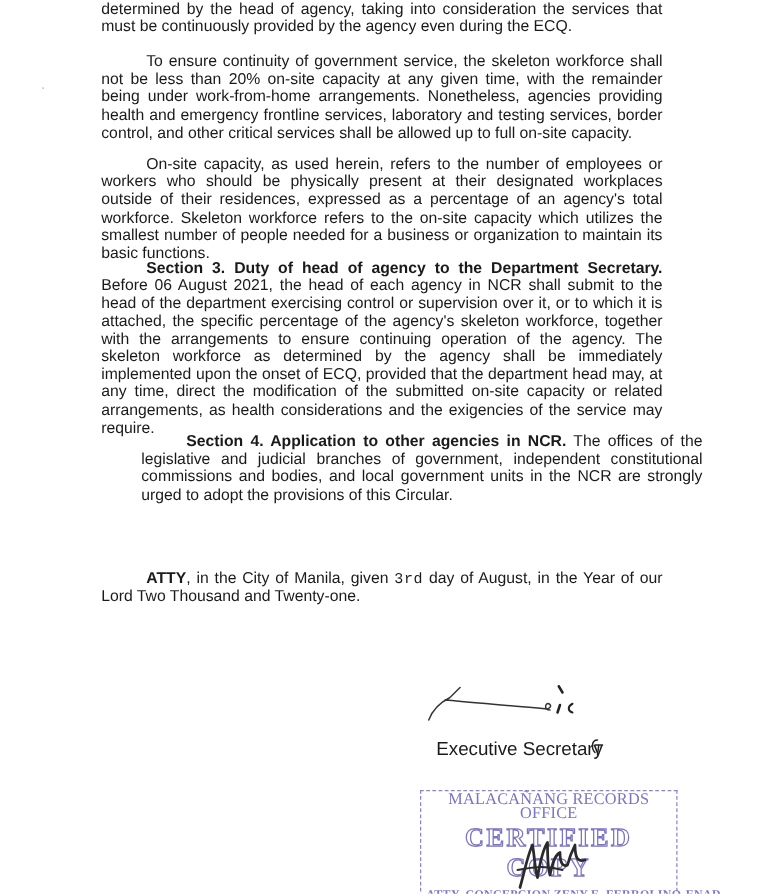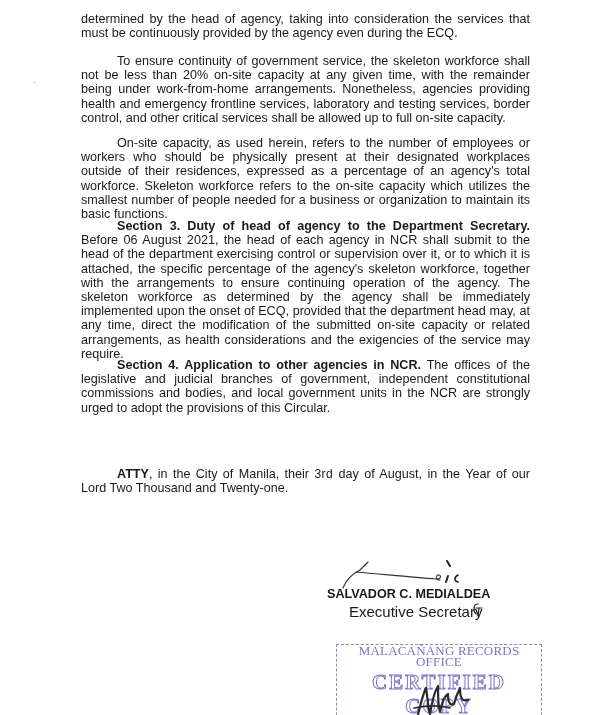--- a/index.html
+++ b/index.html
@@ -1,28 +1,28 @@
 <!DOCTYPE html>
 <html><head>
 <meta charset="utf-8">
 <style>
   html, body { margin: 0; padding: 0; background: #ffffff; }
   body {
     width: 611px; height: 715px; overflow: hidden; position: relative;
     font-family: "Liberation Sans", sans-serif; color: #1a1a1a;
   }
-  .page { position: absolute; left: 0; top: 12px; width: 611px; height: 505px; }
+  .page { position: absolute; left: 0; top: 0; width: 611px; height: 505px; }
   .para {
     position: absolute; left: 81px; width: 449px;
     font-size: 12.6px; line-height: 14.2px; text-align: justify;
     margin: 0;
   }
   .para .indent { display: inline-block; width: 36px; }
   .para b { font-weight: bold; }
-  .mono { font-family: Liberation Sans, sans-serif; font-size: 12px; letter-spacing: 0.5px; }
+  .mono { font-family: Liberation Mono, monospace; font-size: 12px; letter-spacing: 0.5px; }
   .authority {
     position: absolute; left: 328px; top: 504px; font-size: 12.6px;
   }
   .sig-svg { position: absolute; left: 340px; top: 548px; }
   .sig-name {
     position: absolute; left: 327px; top: 575px; font-size: 12.6px; font-weight: bold;
   }
   .sig-title {
     position: absolute; left: 349px; top: 591px; font-size: 15px;
   }
@@ -62,38 +62,37 @@
   </p>
 
   <p class="para" style="top:124px;">
     <span class="indent"></span><span>On-site capacity, as used herein, refers to the number of employees or workers who should be physically present at their designated workplaces outside of their residences, expressed as a percentage of an agency's total workforce. Skeleton workforce refers to the on-site capacity which utilizes the smallest number of people needed for a business or organization to maintain its basic functions.</span>
   </p>
 
   <p class="para" style="top:207px;">
     <span class="indent"></span><b>Section 3. Duty of head of agency to the Department Secretary.</b><span> Before 06 August 2021, the head of each agency in NCR shall submit to the head of the department exercising control or supervision over it, or to which it is attached, the specific percentage of the agency's skeleton workforce, together with the arrangements to ensure continuing operation of the agency. The skeleton workforce as determined by the agency shall be immediately implemented upon the onset of ECQ, provided that the department head may, at any time, direct the modification of the submitted on-site capacity or related arrangements, as health considerations and the exigencies of the service may require.</span>
   </p>
 
-  <p class="para" style="top:346px;">
+  <p class="para" style="top:346px;margin-left:32px;">
     <span class="indent"></span><b>Section 4. Application to other agencies in NCR.</b><span> The offices of the legislative and judicial branches of government, independent constitutional commissions and bodies, and local government units in the NCR are strongly urged to adopt the provisions of this Circular.</span>
   </p>
 
 
   <p class="para" style="top:455px;">
-    <span class="indent"></span><b>ATTY</b><span>, in the City of Manila, their </span><span class="mono">3rd</span><span> day of August, in the Year of our Lord Two Thousand and Twenty-one.</span>
+    <span class="indent"></span><b>ATTY</b><span>, in the City of Manila, given </span><span class="mono">3rd</span><span> day of August, in the Year of our Lord Two Thousand and Twenty-one.</span>
   </p>
 
 
   <svg class="sig-svg" width="130" height="30" viewBox="0 0 130 30">
     <path d="M3 28 C6 20 12 14 20 10 L28 2 M16 12 C40 14 70 17 96 19 C100 20 102 16 99 15 C96 14 95 20 100 20" fill="none" stroke="#333" stroke-width="1.2" stroke-linecap="round"></path>
     <path d="M107 1 L110 6" stroke="#222" stroke-width="2" stroke-linecap="round"></path>
     <path d="M108 16 L106 22" stroke="#222" stroke-width="2" stroke-linecap="round"></path>
     <path d="M118 15 C114 17 114 21 118 22" fill="none" stroke="#222" stroke-width="1.6" stroke-linecap="round"></path>
   </svg>
 
-  <div class="sig-name">SALVADOR C. MEDIALDEA</div>
   <div class="sig-title">Executive Secretary</div>
 
   <svg class="initial" width="14" height="16" viewBox="0 0 14 16">
     <path d="M8 2 C3 2 3 9 6 12 M6 6 L12 6 M9 6 L8 14" fill="none" stroke="#222" stroke-width="1.2" stroke-linecap="round"></path>
   </svg>
 
   <div class="stamp">
     <div class="l2">MALACAÑANG RECORDS OFFICE</div>
     <div class="l3">CERTIFIED COPY</div>
     <div class="l4">ATTY. CONCEPCION ZENY E. FERROLINO-ENAD</div>

